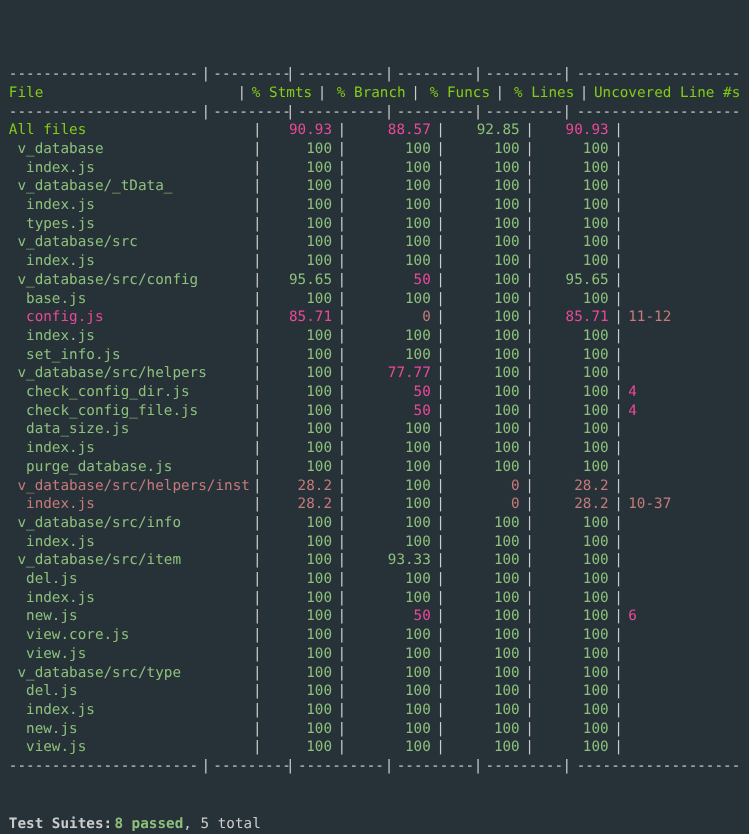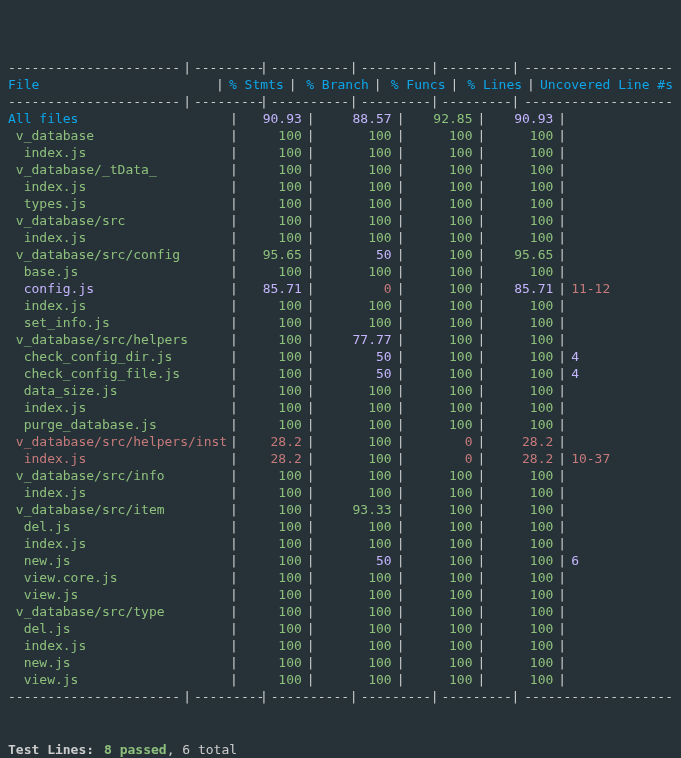--- a/index.html
+++ b/index.html
@@ -17,35 +17,35 @@
   .row { display: flex; }
   .c-file   { width: 219px; overflow: hidden; }
   .c-stmts  { width: 61px;  text-align: right; padding-right: 2px;}
   .c-branch { width: 74px;  text-align: right; padding-right: 2px;}
   .c-funcs  { width: 65px;  text-align: right; padding-right: 2px;}
   .c-lines  { width: 65px;  text-align: right; padding-right: 2px;}
   .c-uncov  { flex: 1; padding-left: 2px;}
   .sep { color: #cccccc; padding: 0 3px; }
   .dashline { color: #cccccc; letter-spacing: 0; }
   .green  { color: #8ec07c; }
-  .yellow { color: #c4b5fd; }
+  .yellow { color: #ec4899; }
   .red    { color: #c77a7a; }
-  .white  { color: #0ea5e9; }
+  .white  { color: #84cc16; }
   .gray   { color: #cccccc; }
   .summary { margin-top: 2px; }
   .summary-line { }
   .summary-label { display: inline-block; width: 96px; color:#cccccc;}
   .bold { font-weight: bold; }
 </style>
 </head>
 <body>
 
 
 <div id="table"><div class="row dashline"><span class="c-file">---------------------------</span><span class="sep">|</span><span class="c-stmts">---------</span><span class="sep">|</span><span class="c-branch">----------</span><span class="sep">|</span><span class="c-funcs">---------</span><span class="sep">|</span><span class="c-lines">---------</span><span class="sep">|</span><span class="c-uncov">-------------------</span></div><div class="row"><span class="c-file white">File</span><span class="sep">|</span><span class="c-stmts white">% Stmts</span><span class="sep">|</span><span class="c-branch white">% Branch</span><span class="sep">|</span><span class="c-funcs white">% Funcs</span><span class="sep">|</span><span class="c-lines white">% Lines</span><span class="sep">|</span><span class="c-uncov white">Uncovered Line #s</span></div><div class="row dashline"><span class="c-file">---------------------------</span><span class="sep">|</span><span class="c-stmts">---------</span><span class="sep">|</span><span class="c-branch">----------</span><span class="sep">|</span><span class="c-funcs">---------</span><span class="sep">|</span><span class="c-lines">---------</span><span class="sep">|</span><span class="c-uncov">-------------------</span></div><div class="row"><span class="c-file white">All files</span><span class="sep">|</span><span class="c-stmts yellow">90.93</span><span class="sep">|</span><span class="c-branch yellow">88.57</span><span class="sep">|</span><span class="c-funcs green">92.85</span><span class="sep">|</span><span class="c-lines yellow">90.93</span><span class="sep">|</span><span class="c-uncov gray"></span></div><div class="row"><span class="c-file green"> v_database</span><span class="sep">|</span><span class="c-stmts green">100</span><span class="sep">|</span><span class="c-branch green">100</span><span class="sep">|</span><span class="c-funcs green">100</span><span class="sep">|</span><span class="c-lines green">100</span><span class="sep">|</span><span class="c-uncov gray"></span></div><div class="row"><span class="c-file green">  index.js</span><span class="sep">|</span><span class="c-stmts green">100</span><span class="sep">|</span><span class="c-branch green">100</span><span class="sep">|</span><span class="c-funcs green">100</span><span class="sep">|</span><span class="c-lines green">100</span><span class="sep">|</span><span class="c-uncov gray"></span></div><div class="row"><span class="c-file green"> v_database/_tData_</span><span class="sep">|</span><span class="c-stmts green">100</span><span class="sep">|</span><span class="c-branch green">100</span><span class="sep">|</span><span class="c-funcs green">100</span><span class="sep">|</span><span class="c-lines green">100</span><span class="sep">|</span><span class="c-uncov gray"></span></div><div class="row"><span class="c-file green">  index.js</span><span class="sep">|</span><span class="c-stmts green">100</span><span class="sep">|</span><span class="c-branch green">100</span><span class="sep">|</span><span class="c-funcs green">100</span><span class="sep">|</span><span class="c-lines green">100</span><span class="sep">|</span><span class="c-uncov gray"></span></div><div class="row"><span class="c-file green">  types.js</span><span class="sep">|</span><span class="c-stmts green">100</span><span class="sep">|</span><span class="c-branch green">100</span><span class="sep">|</span><span class="c-funcs green">100</span><span class="sep">|</span><span class="c-lines green">100</span><span class="sep">|</span><span class="c-uncov gray"></span></div><div class="row"><span class="c-file green"> v_database/src</span><span class="sep">|</span><span class="c-stmts green">100</span><span class="sep">|</span><span class="c-branch green">100</span><span class="sep">|</span><span class="c-funcs green">100</span><span class="sep">|</span><span class="c-lines green">100</span><span class="sep">|</span><span class="c-uncov gray"></span></div><div class="row"><span class="c-file green">  index.js</span><span class="sep">|</span><span class="c-stmts green">100</span><span class="sep">|</span><span class="c-branch green">100</span><span class="sep">|</span><span class="c-funcs green">100</span><span class="sep">|</span><span class="c-lines green">100</span><span class="sep">|</span><span class="c-uncov gray"></span></div><div class="row"><span class="c-file green"> v_database/src/config</span><span class="sep">|</span><span class="c-stmts green">95.65</span><span class="sep">|</span><span class="c-branch yellow">50</span><span class="sep">|</span><span class="c-funcs green">100</span><span class="sep">|</span><span class="c-lines green">95.65</span><span class="sep">|</span><span class="c-uncov gray"></span></div><div class="row"><span class="c-file green">  base.js</span><span class="sep">|</span><span class="c-stmts green">100</span><span class="sep">|</span><span class="c-branch green">100</span><span class="sep">|</span><span class="c-funcs green">100</span><span class="sep">|</span><span class="c-lines green">100</span><span class="sep">|</span><span class="c-uncov gray"></span></div><div class="row"><span class="c-file yellow">  config.js</span><span class="sep">|</span><span class="c-stmts yellow">85.71</span><span class="sep">|</span><span class="c-branch red">0</span><span class="sep">|</span><span class="c-funcs green">100</span><span class="sep">|</span><span class="c-lines yellow">85.71</span><span class="sep">|</span><span class="c-uncov red">11-12</span></div><div class="row"><span class="c-file green">  index.js</span><span class="sep">|</span><span class="c-stmts green">100</span><span class="sep">|</span><span class="c-branch green">100</span><span class="sep">|</span><span class="c-funcs green">100</span><span class="sep">|</span><span class="c-lines green">100</span><span class="sep">|</span><span class="c-uncov gray"></span></div><div class="row"><span class="c-file green">  set_info.js</span><span class="sep">|</span><span class="c-stmts green">100</span><span class="sep">|</span><span class="c-branch green">100</span><span class="sep">|</span><span class="c-funcs green">100</span><span class="sep">|</span><span class="c-lines green">100</span><span class="sep">|</span><span class="c-uncov gray"></span></div><div class="row"><span class="c-file green"> v_database/src/helpers</span><span class="sep">|</span><span class="c-stmts green">100</span><span class="sep">|</span><span class="c-branch yellow">77.77</span><span class="sep">|</span><span class="c-funcs green">100</span><span class="sep">|</span><span class="c-lines green">100</span><span class="sep">|</span><span class="c-uncov gray"></span></div><div class="row"><span class="c-file green">  check_config_dir.js</span><span class="sep">|</span><span class="c-stmts green">100</span><span class="sep">|</span><span class="c-branch yellow">50</span><span class="sep">|</span><span class="c-funcs green">100</span><span class="sep">|</span><span class="c-lines green">100</span><span class="sep">|</span><span class="c-uncov yellow">4</span></div><div class="row"><span class="c-file green">  check_config_file.js</span><span class="sep">|</span><span class="c-stmts green">100</span><span class="sep">|</span><span class="c-branch yellow">50</span><span class="sep">|</span><span class="c-funcs green">100</span><span class="sep">|</span><span class="c-lines green">100</span><span class="sep">|</span><span class="c-uncov yellow">4</span></div><div class="row"><span class="c-file green">  data_size.js</span><span class="sep">|</span><span class="c-stmts green">100</span><span class="sep">|</span><span class="c-branch green">100</span><span class="sep">|</span><span class="c-funcs green">100</span><span class="sep">|</span><span class="c-lines green">100</span><span class="sep">|</span><span class="c-uncov gray"></span></div><div class="row"><span class="c-file green">  index.js</span><span class="sep">|</span><span class="c-stmts green">100</span><span class="sep">|</span><span class="c-branch green">100</span><span class="sep">|</span><span class="c-funcs green">100</span><span class="sep">|</span><span class="c-lines green">100</span><span class="sep">|</span><span class="c-uncov gray"></span></div><div class="row"><span class="c-file green">  purge_database.js</span><span class="sep">|</span><span class="c-stmts green">100</span><span class="sep">|</span><span class="c-branch green">100</span><span class="sep">|</span><span class="c-funcs green">100</span><span class="sep">|</span><span class="c-lines green">100</span><span class="sep">|</span><span class="c-uncov gray"></span></div><div class="row"><span class="c-file red"> v_database/src/helpers/install</span><span class="sep">|</span><span class="c-stmts red">28.2</span><span class="sep">|</span><span class="c-branch green">100</span><span class="sep">|</span><span class="c-funcs red">0</span><span class="sep">|</span><span class="c-lines red">28.2</span><span class="sep">|</span><span class="c-uncov gray"></span></div><div class="row"><span class="c-file red">  index.js</span><span class="sep">|</span><span class="c-stmts red">28.2</span><span class="sep">|</span><span class="c-branch green">100</span><span class="sep">|</span><span class="c-funcs red">0</span><span class="sep">|</span><span class="c-lines red">28.2</span><span class="sep">|</span><span class="c-uncov red">10-37</span></div><div class="row"><span class="c-file green"> v_database/src/info</span><span class="sep">|</span><span class="c-stmts green">100</span><span class="sep">|</span><span class="c-branch green">100</span><span class="sep">|</span><span class="c-funcs green">100</span><span class="sep">|</span><span class="c-lines green">100</span><span class="sep">|</span><span class="c-uncov gray"></span></div><div class="row"><span class="c-file green">  index.js</span><span class="sep">|</span><span class="c-stmts green">100</span><span class="sep">|</span><span class="c-branch green">100</span><span class="sep">|</span><span class="c-funcs green">100</span><span class="sep">|</span><span class="c-lines green">100</span><span class="sep">|</span><span class="c-uncov gray"></span></div><div class="row"><span class="c-file green"> v_database/src/item</span><span class="sep">|</span><span class="c-stmts green">100</span><span class="sep">|</span><span class="c-branch green">93.33</span><span class="sep">|</span><span class="c-funcs green">100</span><span class="sep">|</span><span class="c-lines green">100</span><span class="sep">|</span><span class="c-uncov gray"></span></div><div class="row"><span class="c-file green">  del.js</span><span class="sep">|</span><span class="c-stmts green">100</span><span class="sep">|</span><span class="c-branch green">100</span><span class="sep">|</span><span class="c-funcs green">100</span><span class="sep">|</span><span class="c-lines green">100</span><span class="sep">|</span><span class="c-uncov gray"></span></div><div class="row"><span class="c-file green">  index.js</span><span class="sep">|</span><span class="c-stmts green">100</span><span class="sep">|</span><span class="c-branch green">100</span><span class="sep">|</span><span class="c-funcs green">100</span><span class="sep">|</span><span class="c-lines green">100</span><span class="sep">|</span><span class="c-uncov gray"></span></div><div class="row"><span class="c-file green">  new.js</span><span class="sep">|</span><span class="c-stmts green">100</span><span class="sep">|</span><span class="c-branch yellow">50</span><span class="sep">|</span><span class="c-funcs green">100</span><span class="sep">|</span><span class="c-lines green">100</span><span class="sep">|</span><span class="c-uncov yellow">6</span></div><div class="row"><span class="c-file green">  view.core.js</span><span class="sep">|</span><span class="c-stmts green">100</span><span class="sep">|</span><span class="c-branch green">100</span><span class="sep">|</span><span class="c-funcs green">100</span><span class="sep">|</span><span class="c-lines green">100</span><span class="sep">|</span><span class="c-uncov gray"></span></div><div class="row"><span class="c-file green">  view.js</span><span class="sep">|</span><span class="c-stmts green">100</span><span class="sep">|</span><span class="c-branch green">100</span><span class="sep">|</span><span class="c-funcs green">100</span><span class="sep">|</span><span class="c-lines green">100</span><span class="sep">|</span><span class="c-uncov gray"></span></div><div class="row"><span class="c-file green"> v_database/src/type</span><span class="sep">|</span><span class="c-stmts green">100</span><span class="sep">|</span><span class="c-branch green">100</span><span class="sep">|</span><span class="c-funcs green">100</span><span class="sep">|</span><span class="c-lines green">100</span><span class="sep">|</span><span class="c-uncov gray"></span></div><div class="row"><span class="c-file green">  del.js</span><span class="sep">|</span><span class="c-stmts green">100</span><span class="sep">|</span><span class="c-branch green">100</span><span class="sep">|</span><span class="c-funcs green">100</span><span class="sep">|</span><span class="c-lines green">100</span><span class="sep">|</span><span class="c-uncov gray"></span></div><div class="row"><span class="c-file green">  index.js</span><span class="sep">|</span><span class="c-stmts green">100</span><span class="sep">|</span><span class="c-branch green">100</span><span class="sep">|</span><span class="c-funcs green">100</span><span class="sep">|</span><span class="c-lines green">100</span><span class="sep">|</span><span class="c-uncov gray"></span></div><div class="row"><span class="c-file green">  new.js</span><span class="sep">|</span><span class="c-stmts green">100</span><span class="sep">|</span><span class="c-branch green">100</span><span class="sep">|</span><span class="c-funcs green">100</span><span class="sep">|</span><span class="c-lines green">100</span><span class="sep">|</span><span class="c-uncov gray"></span></div><div class="row"><span class="c-file green">  view.js</span><span class="sep">|</span><span class="c-stmts green">100</span><span class="sep">|</span><span class="c-branch green">100</span><span class="sep">|</span><span class="c-funcs green">100</span><span class="sep">|</span><span class="c-lines green">100</span><span class="sep">|</span><span class="c-uncov gray"></span></div><div class="row dashline"><span class="c-file">---------------------------</span><span class="sep">|</span><span class="c-stmts">---------</span><span class="sep">|</span><span class="c-branch">----------</span><span class="sep">|</span><span class="c-funcs">---------</span><span class="sep">|</span><span class="c-lines">---------</span><span class="sep">|</span><span class="c-uncov">-------------------</span></div></div>
 <div class="summary">
-<div class="summary-line"><span class="summary-label bold">Test Lines:</span><span class="green bold">8 passed</span><span>, 6 total</span></div>
+<div class="summary-line"><span class="summary-label bold">Test Suites:</span><span class="green bold">8 passed</span><span>, 5 total</span></div>
 
 
 
 
 </div>
 
 
 
 </body></html>

